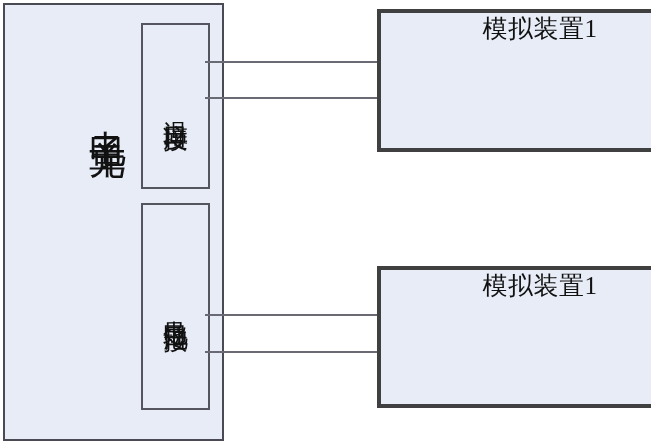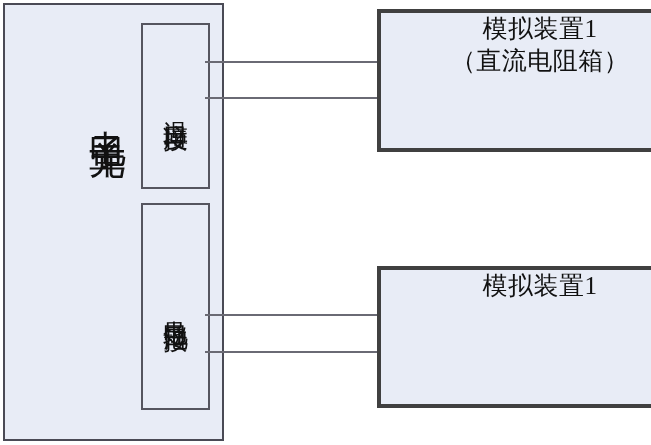--- a/index.html
+++ b/index.html
@@ -146,21 +146,20 @@
   </div>
 
   <div class="wire wire-t1"></div>
   <div class="wire wire-t2"></div>
   <div class="wire wire-b1"></div>
   <div class="wire wire-b2"></div>
 
   <div class="box device-box device-dc">
     <div class="device-text">
       <span class="l1">模拟装置1</span>
-      <span class="l2">（直流电阻箱）</span>
     </div>
   </div>
 
   <div class="box device-box device-ac">
     <div class="device-text">
       <span class="l1">模拟装置1</span>
     </div>
   </div>
 
 </div>

